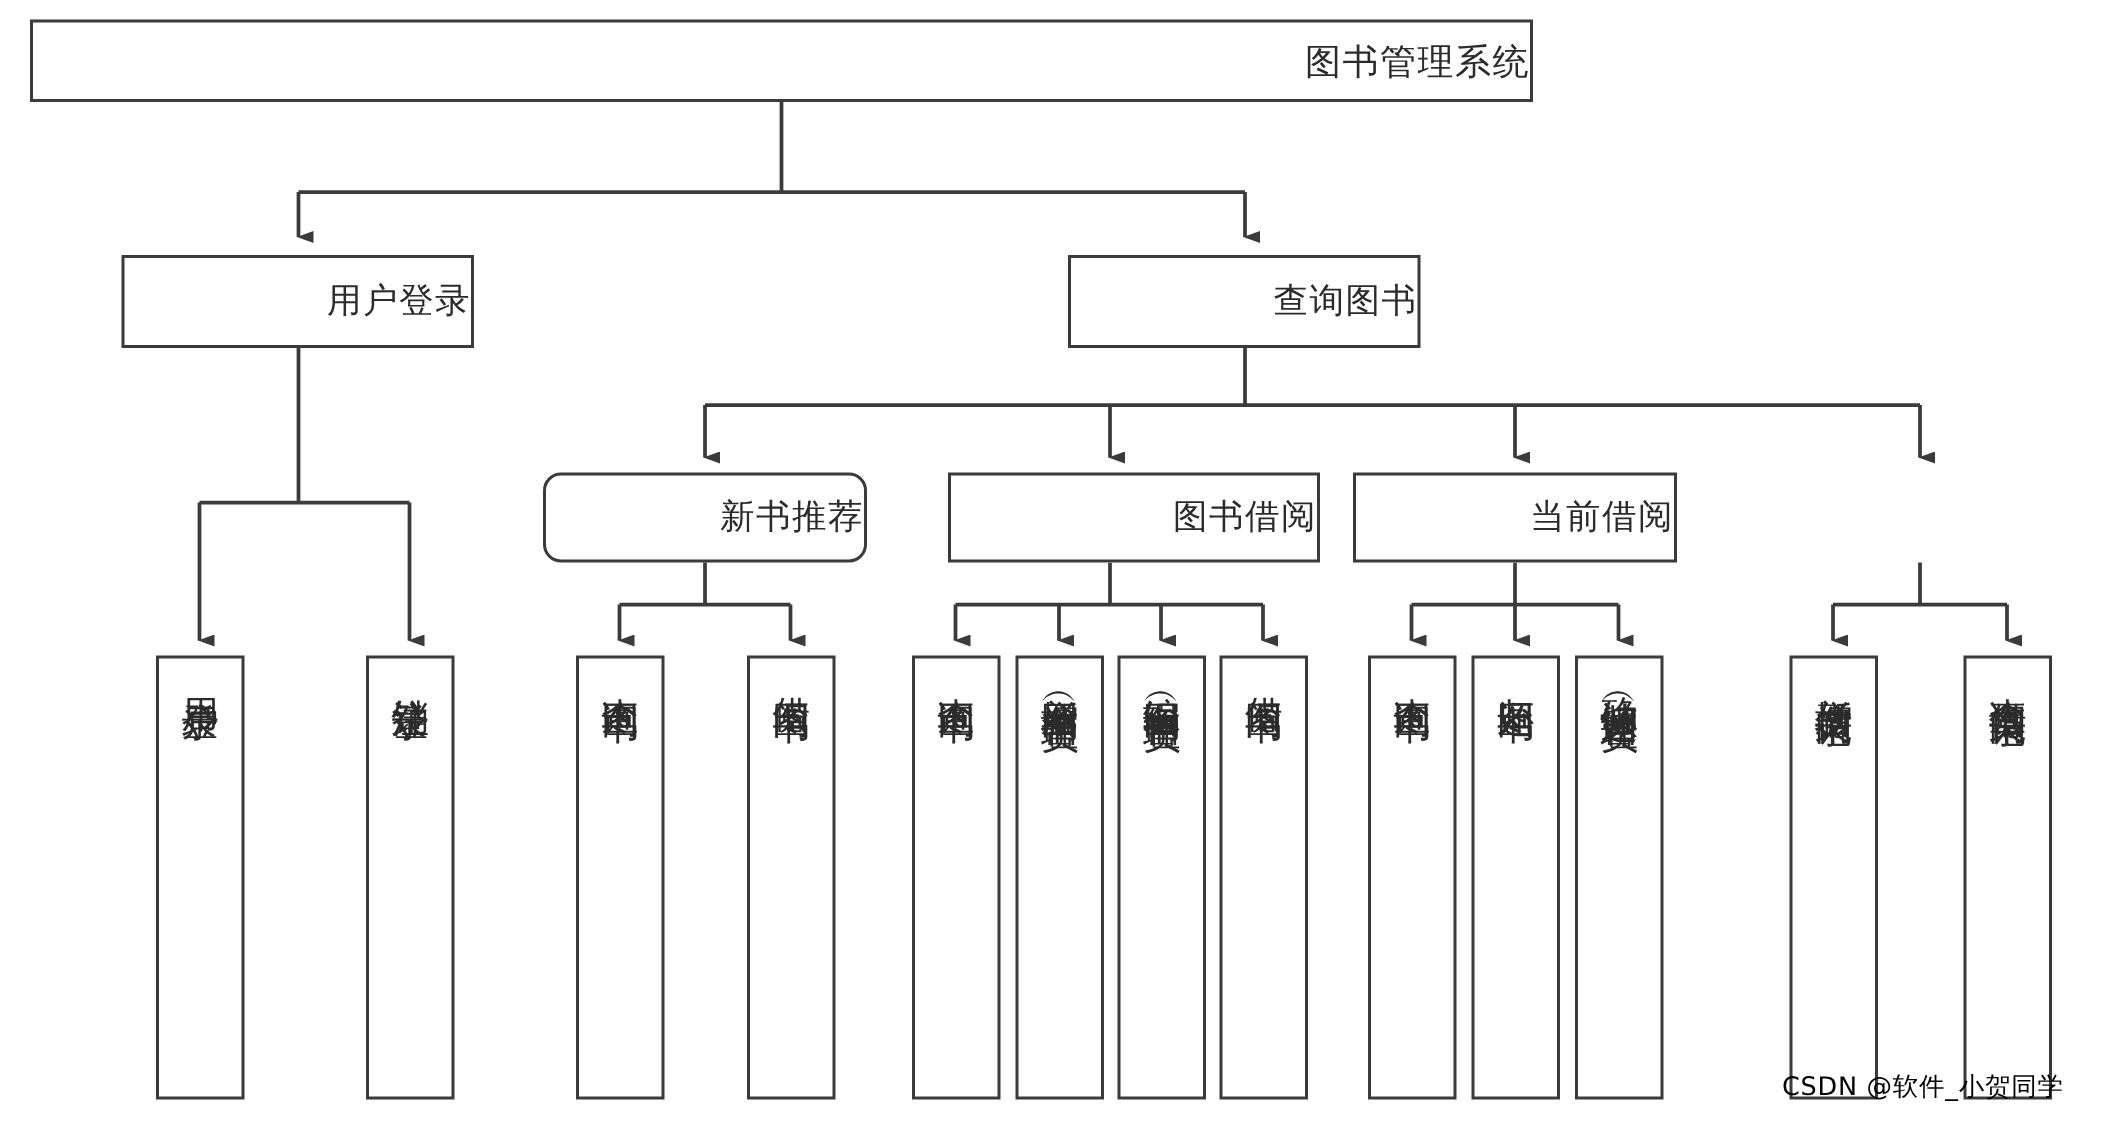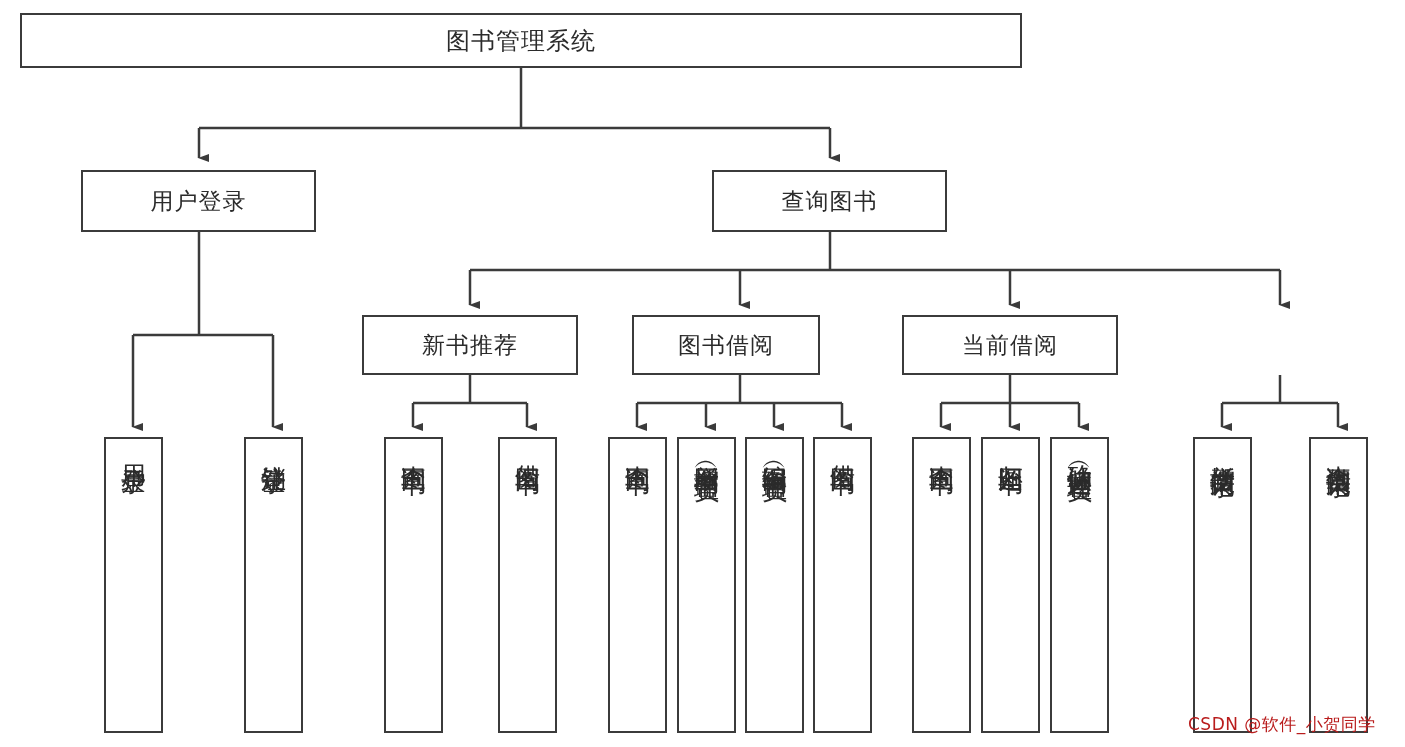--- a/index.html
+++ b/index.html
@@ -26,21 +26,21 @@
     height: 747px;
     pointer-events: none;
   }
   .node {
     position: absolute;
     box-sizing: border-box;
     background: #ffffff;
     border: 2px solid #3b3b3b;
     display: flex;
     align-items: center;
-    justify-content: center;
+    justify-content: flex-end;
     z-index: 2;
   }
   .node .label {
     color: #2b2b2b;
     letter-spacing: 1px;
     white-space: nowrap;
   }
   .node.horizontal .label {
     font-size: 23px;
     line-height: 1;
@@ -60,21 +60,21 @@
     line-height: 1.08;
     letter-spacing: 2px;
     white-space: normal;
     max-height: 100%;
   }
   .watermark {
     position: absolute;
     left: 1188px;
     top: 713px;
     font-size: 17px;
-    color: #b91c1c;
+    color: #000000;
     letter-spacing: 0.5px;
     white-space: nowrap;
     z-index: 5;
   }
 </style>
 </head>
 <body>
 
 <div id="canvas">
 
@@ -132,24 +132,24 @@
     <span class="label">图书管理系统</span>
   </div>
 
   <div class="node horizontal" style="left:81px; top:170px; width:235px; height:62px;">
     <span class="label">用户登录</span>
   </div>
   <div class="node horizontal" style="left:712px; top:170px; width:235px; height:62px;">
     <span class="label">查询图书</span>
   </div>
 
-  <div class="node horizontal" style="left:362px; top:315px; width:216px; height:60px;">
+  <div class="node horizontal" style="left:362px; top:315px; width:216px; height:60px;border-radius:12px;">
     <span class="label">新书推荐</span>
   </div>
-  <div class="node horizontal" style="left:632px; top:315px; width:188px; height:60px;">
+  <div class="node horizontal" style="left:632px; top:315px; width:248px; height:60px;">
     <span class="label">图书借阅</span>
   </div>
   <div class="node horizontal" style="left:902px; top:315px; width:216px; height:60px;">
     <span class="label">当前借阅</span>
   </div>
 
   <div class="node vertical" style="left:104px; top:437px; width:59px; height:296px;">
     <span class="label">用户登录</span>
   </div>
   <div class="node vertical" style="left:244px; top:437px; width:59px; height:296px;">

